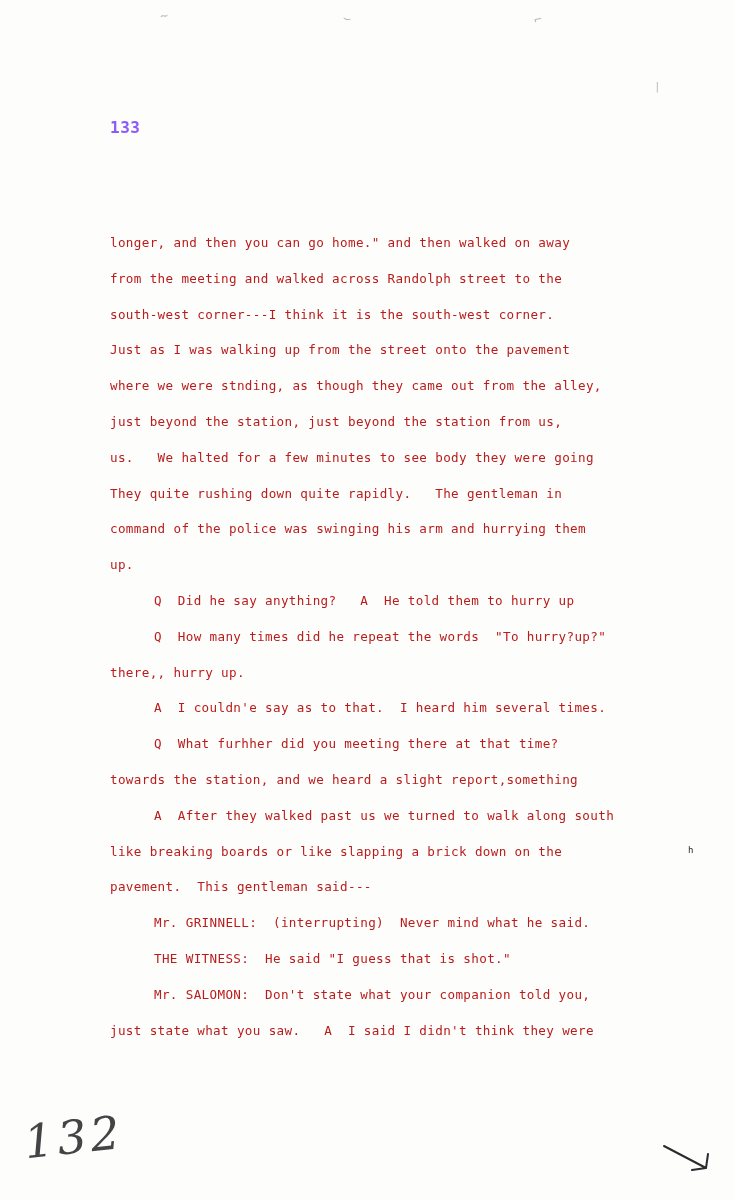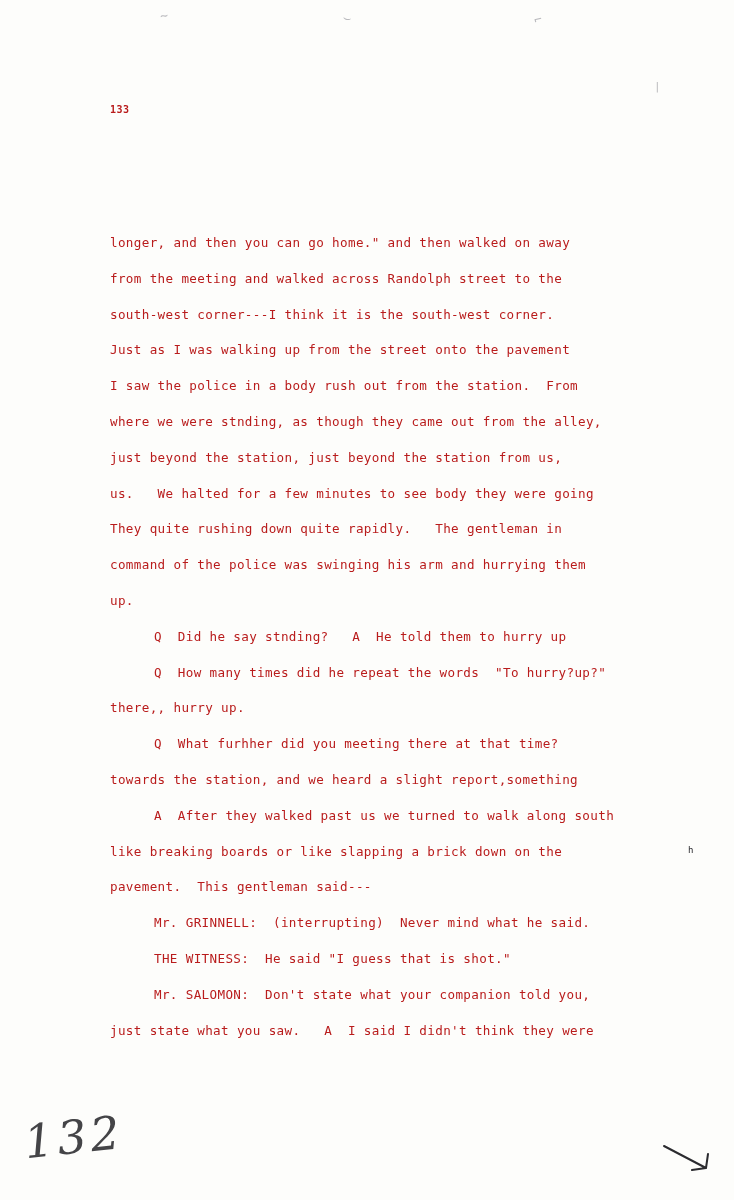--- a/index.html
+++ b/index.html
@@ -19,24 +19,24 @@
   .page {
     position: absolute;
     inset: 0;
     background: #fdfdfb;
   }
 
   
   .page-number {
     position: absolute;
     left: 110px;
-    top: 104px;
-    font-size: 10px;
+    top: 118px;
+    font-size: 16px;
     letter-spacing: 0.5px;
-    color: #b91c1c;
+    color: #8b5cf6;
     font-weight: 600;
   }
 
   
   .scan-mark {
     position: absolute;
     color: #b9b9bd;
     font-size: 13px;
     user-select: none;
   }
@@ -106,30 +106,30 @@
   <div class="scan-mark mark-3">⌐</div>
   <div class="scan-mark mark-4">|</div>
 
   <div class="page-number">133</div>
 
   <div class="body-block">
     <div class="line">longer, and then you can go home." and then walked on away</div>
     <div class="line">from the meeting and walked across Randolph street to the</div>
     <div class="line">south-west corner---I think it is the south-west corner.</div>
     <div class="line">Just as I was walking up from the street onto the pavement</div>
-    <div class="line">I saw the police in a body rush out from the station.  From</div>
     <div class="line">where we were stnding, as though they came out from the alley,</div>
     <div class="line">just beyond the station, just beyond the station from us,</div>
     <div class="line">us.   We halted for a few minutes to see body they were going</div>
     <div class="line">They quite rushing down quite rapidly.   The gentleman in</div>
     <div class="line">command of the police was swinging his arm and hurrying them</div>
     <div class="line">up.</div>
-    <div class="line indent">Q  Did he say stnding?   A  He told them to hurry up</div>
+    <div class="line indent">Q  Did he say anything?   A  He told them to hurry up</div>
     <div class="line indent">Q  How many times did he repeat the words  "To hurry?up?"</div>
     <div class="line">there,, hurry up.</div>
+    <div class="line indent">A  I couldn'e say as to that.  I heard him several times.</div>
     <div class="line indent">Q  What furhher did you meeting there at that time?</div>
     <div class="line">towards the station, and we heard a slight report,something</div>
     <div class="line indent">A  After they walked past us we turned to walk along south</div>
     <div class="line">like breaking boards or like slapping a brick down on the</div>
     <div class="line">pavement.  This gentleman said---</div>
     <div class="line indent">Mr. GRINNELL:  (interrupting)  Never mind what he said.</div>
     <div class="line indent">THE WITNESS:  He said "I guess that is shot."</div>
     <div class="line indent">Mr. SALOMON:  Don't state what your companion told you,</div>
     <div class="line">just state what you saw.   A  I said I didn't think they were</div>
   </div>

